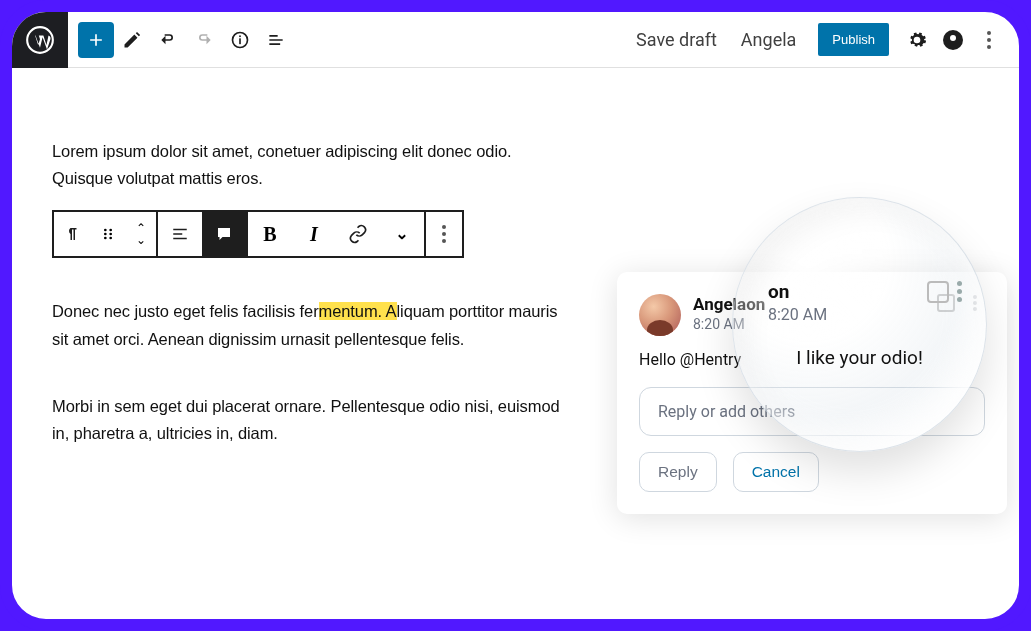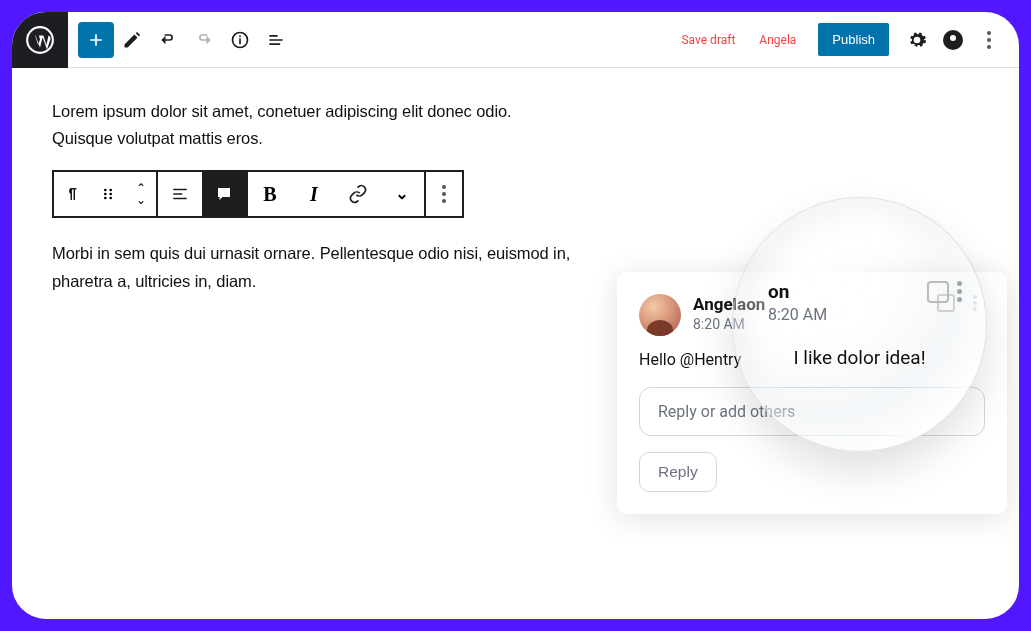--- a/index.html
+++ b/index.html
@@ -5,29 +5,29 @@
   * { box-sizing: border-box; margin: 0; padding: 0; }
   body { font-family: -apple-system, BlinkMacSystemFont, "Segoe UI", Roboto, Arial, sans-serif; background: #5118ff; width: 1031px; height: 631px; overflow: hidden; }
   .frame { position: relative; background: #fff; width: 1031px; height: 631px; border-radius: 46px; border: 12px solid #5118ff; overflow: hidden; }
   .topbar { display: flex; align-items: center; height: 56px; border-bottom: 1px solid #e0e0e0; padding: 0 12px 0 0; }
   .wp-logo { width: 56px; height: 56px; background: #1d1e22; display:flex; align-items:center; justify-content:center; }
   .wp-logo svg { width: 28px; height: 28px; }
   .topbar .sq-btn { width: 36px; height: 36px; border-radius: 4px; display:flex; align-items:center; justify-content:center; margin-left: 10px; }
   .sq-add { background:#0073aa; color:#fff; }
   .topbar .icon-btn { width:36px; height:36px; display:flex; align-items:center; justify-content:center; }
   .spacer { flex:1; }
-  .toplink { color:#ef4444; font-size:12px; padding: 0 12px; cursor:pointer; }
+  .toplink { color:#404040; font-size:18px; padding: 0 12px; cursor:pointer; }
   .publish { background:#0073aa; color:#fff; font-size:13px; padding: 9px 14px; border:none; border-radius:2px; margin: 16px 10px; }
   .circ-dark { width:20px; height:20px; border-radius:50%; background:#1e1e1e; position:relative; display:flex; align-items:center; justify-content:center;}
   .circ-dark::after{ content:""; width:6px; height:6px; background:#fff; border-radius:50%; position:absolute; top:5px; }
   .dots-vert { display:flex; flex-direction:column; gap:3px; align-items:center; justify-content:center; width:20px;}
   .dots-vert span{ width:4px; height:4px; border-radius:50%; background:#555;}
   .content { padding: 30px 0 0 40px; display:flex; }
   .editor { width: 520px; }
-  .editor p { font-size: 16.5px; line-height: 1.65; color:#111; margin-bottom: 18px; font-family: -apple-system, sans-serif; letter-spacing: -0.1px;}
+  .editor p { font-size: 16.5px; line-height: 1.65; color:#111; margin-bottom: 18px; font-family: -apple-system, sans-serif; letter-spacing: -0.1px; margin-top: 40px;}
   .hl { background:#ffe14d; }
   .block-tb { display:flex; border:2px solid #1e1e1e; margin: 16px 0 22px 0; width: fit-content; }
   .bt-group { display:flex; border-right:2px solid #1e1e1e; }
   .bt-group:last-child{ border-right:none;}
   .bt { width:44px; height:44px; display:flex; align-items:center; justify-content:center; font-weight:600; cursor:pointer;}
   .bt.narrow{width:36px;}
   .bt.active{ background:#1e1e1e; color:#fff; }
   .move-btns { width:30px; display:flex; flex-direction:column; align-items:center; justify-content:center;}
   .chev{ font-size:12px; line-height:1;}
   .comment-panel { position: absolute; top: 260px; left: 605px; width: 390px; background:#fff; border-radius: 10px; box-shadow: 0 4px 30px rgba(0,0,0,0.12); padding: 22px; }
@@ -174,21 +174,22 @@
           <div class="bt narrow">
               <div class="dots-vert">
                 <span></span>
                 <span></span>
                 <span></span>
               </div>
             </div>
         </div>
       </div>
 
-      <p>Morbi in sem quis dui urnasit ornare. Pellentesque odio nisi, euismod in, pharetra a, ultricies in, diam.</p>
+      <p><span>Donec nec justo eget felis facilisis fer</span><span class="hl">mentum. A</span><span>liquam porttitor mauris sit amet orci. Aenean dignissim urnasit pellentesque felis.</span></p>
+      <p>Morbi in sem eget dui placerat ornare. Pellentesque odio nisi, euismod in, pharetra a, ultricies in, diam.</p>
     </div>
   </div>
 
   <div class="comment-panel">
     <div class="c-head">
       <div class="avatar"></div>
       <div>
         <div class="c-name"><span>Angela</span><span>on</span></div>
         <div class="c-time">8:20 AM</div>
       </div>
@@ -198,30 +199,31 @@
             <span style="background:#b5b9bf"></span>
             <span style="background:#b5b9bf"></span>
             <span style="background:#b5b9bf"></span>
           </div>
       </div>
     </div>
     <div class="c-body">Hello @Hentry</div>
     <div class="reply-input">Reply or add others</div>
     <div class="c-actions">
       <button class="c-btn reply">Reply</button>
+      <button class="c-btn cancel">Cancel</button>
     </div>
   </div>
 
   <div class="bubble">
     <div class="bubble-row1">
       <span class="bn">on</span>
       <div class="mini-chk"></div>
       <div class="mini-dots">
           <span></span>
           <span></span>
           <span></span>
         </div>
     </div>
     <div class="bubble-row2">8:20 AM</div>
-    <div class="bubble-row3">I like dolor idea!</div>
+    <div class="bubble-row3">I like your odio!</div>
   </div>
 
 </div>
 
 </body></html>

